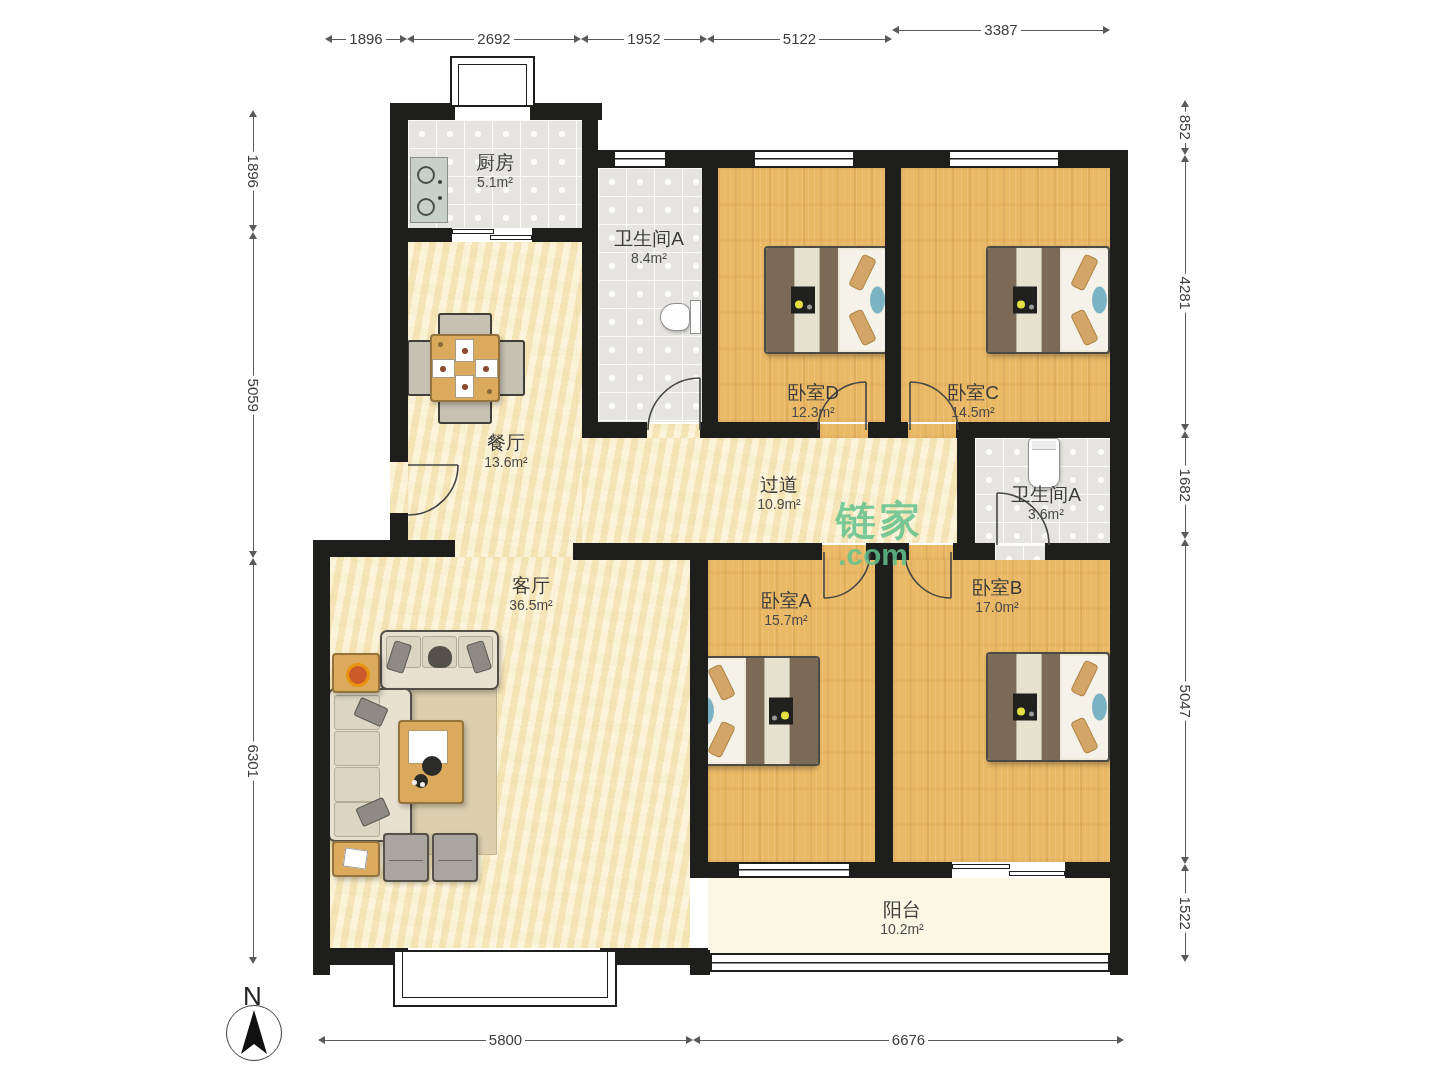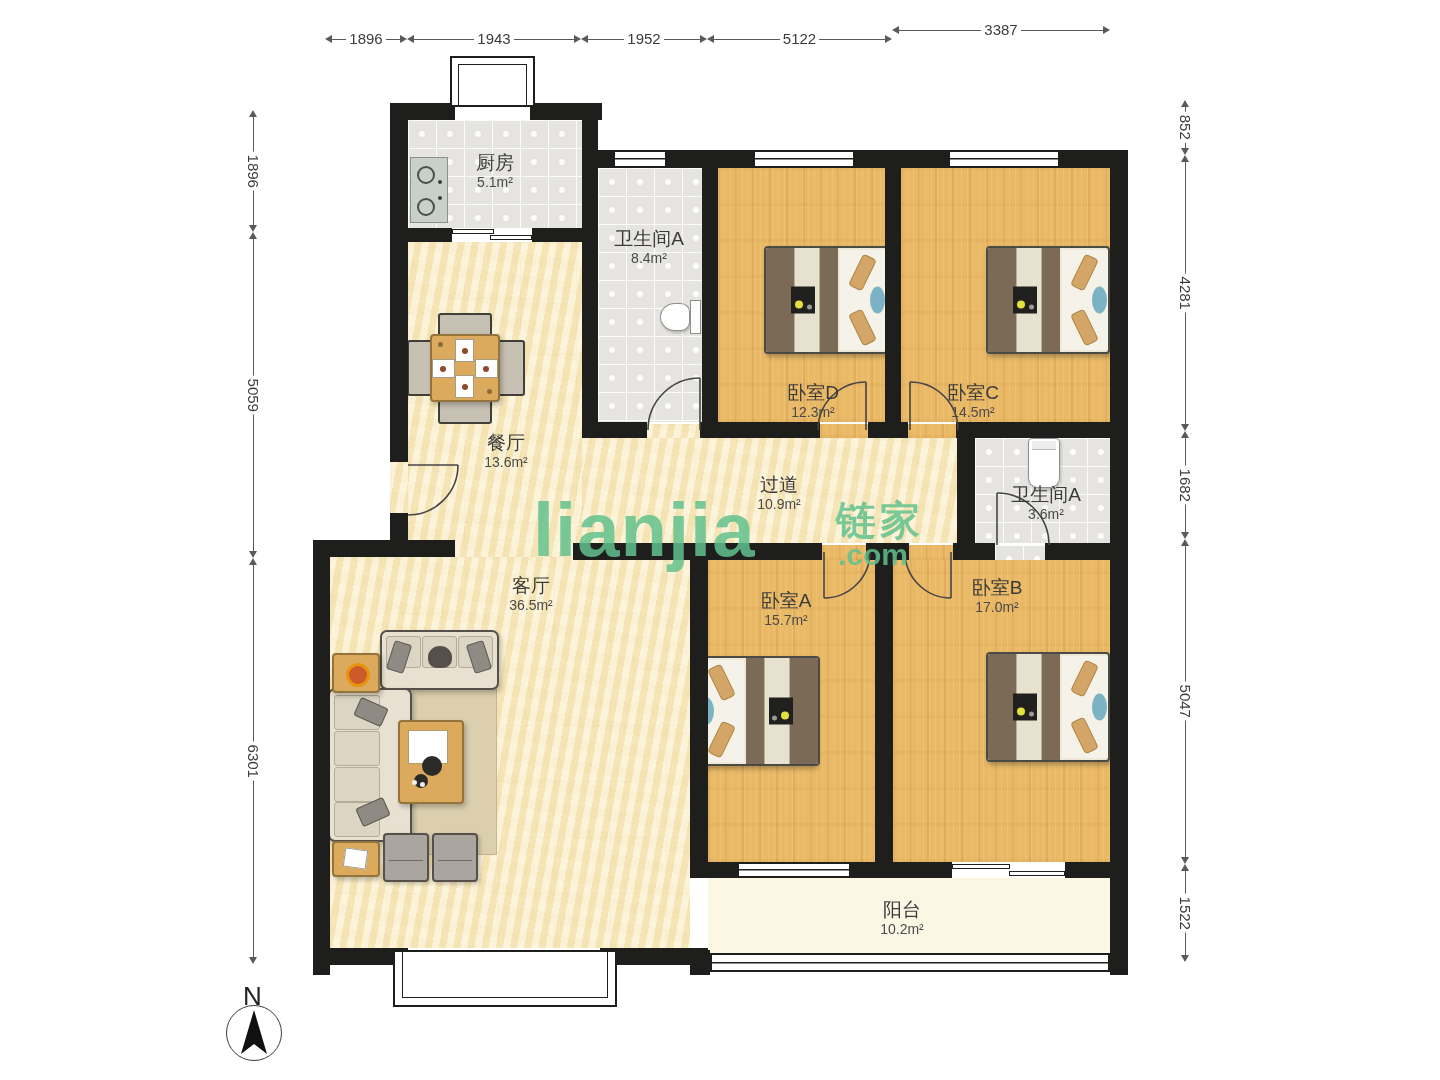--- a/index.html
+++ b/index.html
@@ -267,21 +267,20 @@
       <path d="M910,382 A48,48 0 0 1 958,430"></path>
       <path d="M997,545 L997,493"></path>
       <path d="M997,493 A52,52 0 0 1 1049,545"></path>
       <path d="M824,552 L824,598"></path>
       <path d="M824,598 A46,46 0 0 0 870,552"></path>
       <path d="M951,552 L951,598"></path>
       <path d="M951,598 A46,46 0 0 1 905,552"></path>
     </g>
   </svg>
 
-  <div class="wm-big" style="left:533px;top:492px">lianjia</div>
   <div class="wm-cn" style="left:836px;top:500px">链家</div>
   <div class="wm-com" style="left:838px;top:540px">.com</div>
 
   <div class="room-label" style="left:495px;top:152px">
     <div class="nm">厨房</div>
       <div class="area">5.1m²</div>
   </div>
   <div class="room-label" style="left:649px;top:228px">
     <div class="nm">卫生间A</div>
       <div class="area">8.4m²</div>
@@ -326,21 +325,21 @@
   <div class="dim-h" style="left:325px;top:30px;width:82px">
     <span class="ar ar-l"></span>
       <span class="dline-h"></span>
       <span class="dlab">1896</span>
       <span class="dline-h"></span>
       <span class="ar ar-r"></span>
   </div>
   <div class="dim-h" style="left:407px;top:30px;width:174px">
     <span class="ar ar-l"></span>
       <span class="dline-h"></span>
-      <span class="dlab">1943</span>
+      <span class="dlab">2692</span>
       <span class="dline-h"></span>
       <span class="ar ar-r"></span>
   </div>
   <div class="dim-h" style="left:581px;top:30px;width:126px">
     <span class="ar ar-l"></span>
       <span class="dline-h"></span>
       <span class="dlab">1952</span>
       <span class="dline-h"></span>
       <span class="ar ar-r"></span>
   </div>
@@ -410,20 +409,34 @@
       <span class="ar ar-d"></span>
   </div>
   <div class="dim-v" style="left:1176px;top:864px;height:98px">
     <span class="ar ar-u"></span>
       <span class="dline-v"></span>
       <span class="dlab dlab-v">1522</span>
       <span class="dline-v"></span>
       <span class="ar ar-d"></span>
   </div>
 
+  <div class="dim-h" style="left:318px;top:1031px;width:375px">
+    <span class="ar ar-l"></span>
+      <span class="dline-h"></span>
+      <span class="dlab">5800</span>
+      <span class="dline-h"></span>
+      <span class="ar ar-r"></span>
+  </div>
+  <div class="dim-h" style="left:693px;top:1031px;width:431px">
+    <span class="ar ar-l"></span>
+      <span class="dline-h"></span>
+      <span class="dlab">6676</span>
+      <span class="dline-h"></span>
+      <span class="ar ar-r"></span>
+  </div>
 
   <div class="compass-n" style="left:243px;top:981px">N</div>
   <div class="compass-circle" style="left:226px;top:1005px">
     <svg width="54" height="54" viewBox="0 0 54 54">
       <polygon points="27,4 14,48 27,38 40,48" fill="#111"></polygon>
     </svg>
   </div>
 
 </div>
 

